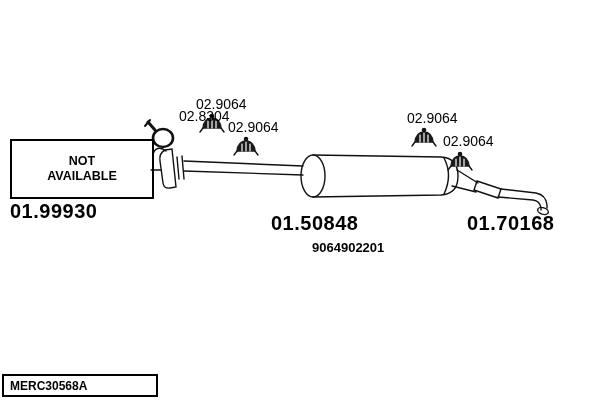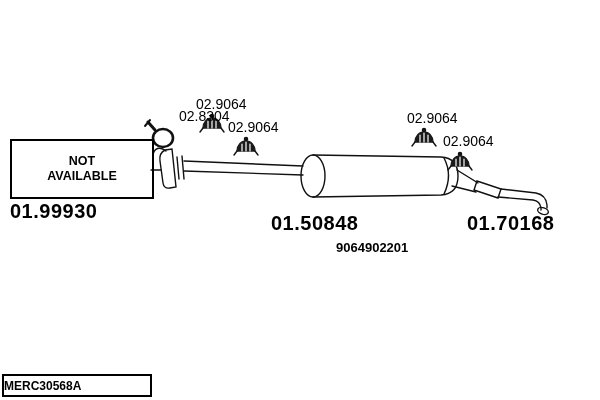--- a/index.html
+++ b/index.html
@@ -20,21 +20,21 @@
   #na-box{
     left:10px;top:139px;width:140px;height:56px;
     border:2px solid #000;display:flex;align-items:center;justify-content:center;
   }
   #na-box .na-text{
     width:84px;text-align:center;font-size:12.5px;font-weight:bold;line-height:15px;
   }
   #footer-box{
     left:2px;top:374px;width:146px;height:19px;
     border:2px solid #000;display:flex;align-items:center;
-    font-size:12px;font-weight:600;
+    padding-left:6px;font-size:12px;font-weight:600;
   }
   svg{position:absolute;left:0;top:0;}
 </style>
 </head>
 <body>
 
 <div id="canvas">
 
   <svg width="600" height="400" viewBox="0 0 600 400">
     <g stroke="#111" fill="none" stroke-width="1.4" stroke-linecap="round">
@@ -120,20 +120,20 @@
   </div>
 
   <div class="abs clamp-label" style="left:145px;top:108px;padding-left:34px;">02.8304</div>
   <div class="abs clamp-label" style="left:196px;top:96px;">02.9064</div>
   <div class="abs clamp-label" style="left:228px;top:119px;">02.9064</div>
   <div class="abs clamp-label" style="left:407px;top:110px;">02.9064</div>
   <div class="abs clamp-label" style="left:443px;top:133px;">02.9064</div>
 
   <div class="abs part-number" style="left:10px;top:200px;">01.99930</div>
   <div class="abs part-number" style="left:271px;top:212px;">01.50848</div>
-  <div class="abs oem-number" style="left:312px;top:240px;margin-left:24px;">9064902201</div>
+  <div class="abs oem-number" style="left:312px;top:240px;">9064902201</div>
   <div class="abs part-number" style="left:467px;top:212px;">01.70168</div>
 
   <div id="footer-box" class="abs">
     <span>MERC30568A</span>
   </div>
 
 </div>
 
 </body></html>

